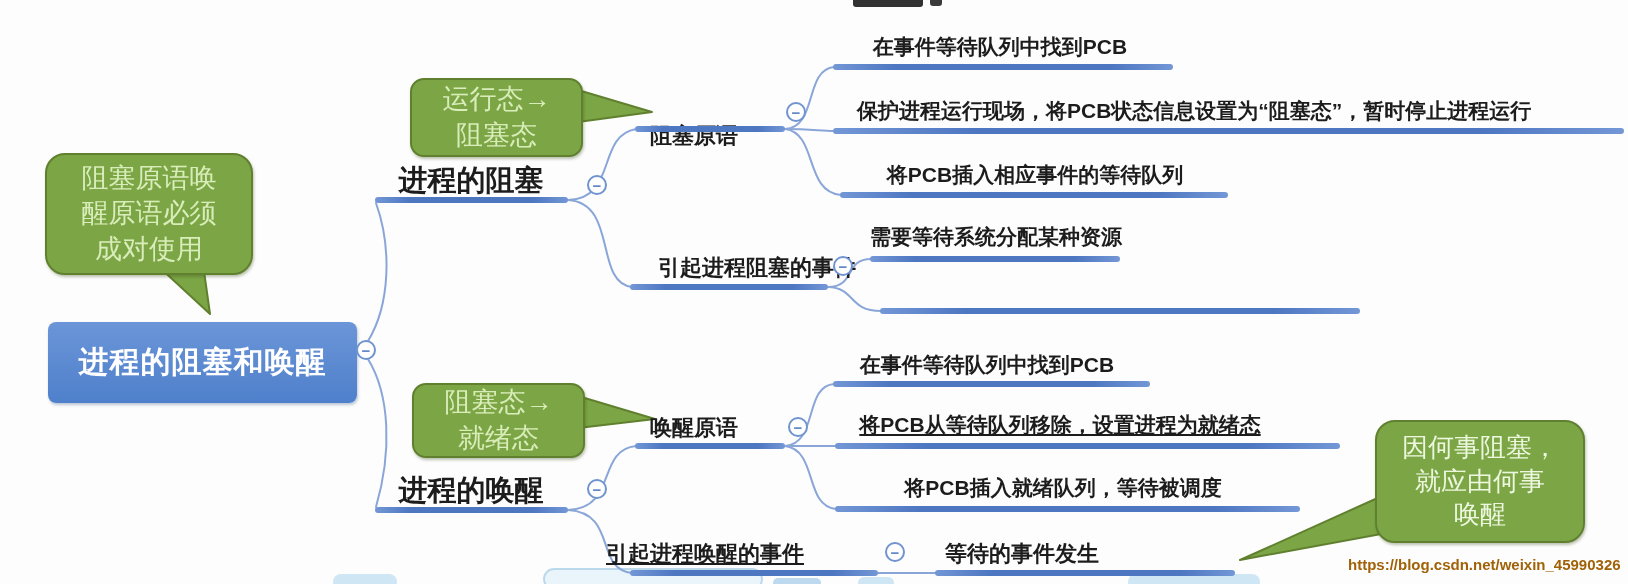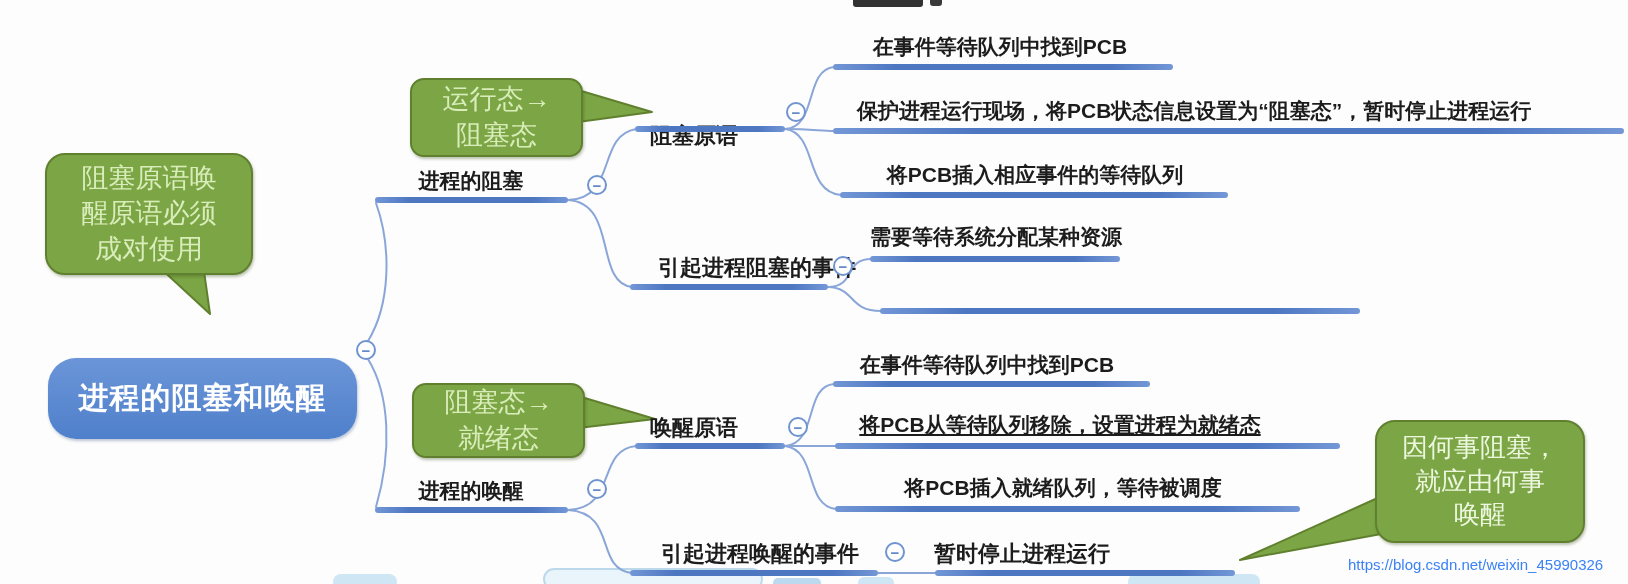--- a/index.html
+++ b/index.html
@@ -5,42 +5,42 @@
   html,body{margin:0;padding:0;background:#ffffff;}
   .canvas{
     position:relative;width:1628px;height:584px;background:#fdfdfd;overflow:hidden;
     font-family:"Liberation Sans","DejaVu Sans",sans-serif;
   }
   svg.wires{position:absolute;left:0;top:0;z-index:1;}
   
   .t{position:absolute;white-space:nowrap;font-weight:600;color:#1c1c1c;
      transform:translate(-50%,-50%);z-index:2;}
   .t.la{transform:translate(0,-50%);}
-  .f21{font-size:21px}.f22{font-size:22px}.f23{font-size:21px}
+  .f21{font-size:21px}.f22{font-size:22px}.f23{font-size:29px}
   
   .u{position:absolute;height:6px;border-radius:3px;z-index:2;
      background:linear-gradient(90deg,#7397d6 0%,#4e77c2 18%,#4e77c2 82%,#7397d6 100%);}
   
   .minus{position:absolute;width:20px;height:20px;border-radius:50%;background:#ffffff;
      border:2px solid #7094cf;color:#5d83c6;display:flex;align-items:center;justify-content:center;
      font-size:15px;font-weight:700;line-height:1;box-sizing:border-box;z-index:3;}
   
   .bubble{position:absolute;background:#7ca645;border:2px solid #60802f;border-radius:14px;
      color:#d9edba;display:flex;flex-direction:column;justify-content:center;align-items:center;
      z-index:2;box-sizing:border-box;box-shadow:1px 2px 3px rgba(60,80,30,.35);}
   .bubble .ln{line-height:1.3;font-size:27px;font-weight:500;}
   .bubble.light{color:#ecf7de;}
   .bubble.big{border-radius:20px;}
   
-  .root{position:absolute;background:linear-gradient(180deg,#6b95d8,#4f80cb);border-radius:28px;
+  .root{position:absolute;background:linear-gradient(180deg,#6b95d8,#4f80cb);border-radius:8px;
      color:#ffffff;font-weight:700;font-size:30px;letter-spacing:1px;display:flex;
-     align-items:center;justify-content:center;z-index:2;box-shadow:1px 2px 3px rgba(40,70,120,.3);margin-top:36px;}
+     align-items:center;justify-content:center;z-index:2;box-shadow:1px 2px 3px rgba(40,70,120,.3);}
   
   .blob{position:absolute;z-index:0;}
-  .watermark{position:absolute;z-index:3;font-size:15px;color:#3b82f6;white-space:nowrap;}
+  .watermark{position:absolute;z-index:3;font-size:15px;color:#a16207;white-space:nowrap;font-weight:bold;}
 </style>
 </head>
 <body>
 
 <div class="canvas">
 
   <svg class="wires" width="1628" height="584" viewBox="0 0 1628 584">
     <g fill="none" stroke="#8aa6d8" stroke-width="2" stroke-linecap="round">
 
       <path d="M 376,203 C 392,248 390,305 368,341"></path>
@@ -134,25 +134,25 @@
 
   <div class="t f21" style="left:987px;top:365px;">在事件等待队列中找到PCB</div>
   <div class="u" style="left:833px;top:381px;width:317px;"></div>
 
   <div class="t f21" style="left:1060px;top:425px;text-decoration:underline;">将PCB从等待队列移除，设置进程为就绪态</div>
   <div class="u" style="left:835px;top:443px;width:505px;"></div>
 
   <div class="t f21" style="left:1063px;top:488px;text-align:center;">将PCB插入就绪队列，等待被调度</div>
   <div class="u" style="left:835px;top:506px;width:465px;"></div>
 
-  <div class="t f22" style="left:760px;top:554px;">引起进程唤醒的事件</div>
+  <div class="t f22" style="left:705px;top:554px;text-decoration:underline;">引起进程唤醒的事件</div>
   <div class="u" style="left:630px;top:570px;width:248px;"></div>
   <div class="minus" style="left:885px;top:542px;">−</div>
 
-  <div class="t f22" style="left:1022px;top:554px;">暂时停止进程运行</div>
+  <div class="t f22" style="left:1022px;top:554px;">等待的事件发生</div>
   <div class="u" style="left:935px;top:570px;width:300px;"></div>
 
   <div class="blob" style="left:853px;top:0;width:70px;height:7px;background:#323232;border-radius:0 0 3px 3px;"></div>
   <div class="blob" style="left:930px;top:0;width:12px;height:6px;background:#3a3a3a;border-radius:0 0 3px 3px;"></div>
   <div class="blob" style="left:333px;top:574px;width:64px;height:16px;background:#cfe6f4;border-radius:8px;"></div>
   <div class="blob" style="left:543px;top:568px;width:220px;height:22px;background:#e9f4fb;border:2px solid #bcd9ec;border-radius:12px;box-sizing:border-box;"></div>
   <div class="blob" style="left:773px;top:578px;width:48px;height:10px;background:#bcd9ef;border-radius:5px;"></div>
   <div class="blob" style="left:858px;top:577px;width:36px;height:12px;background:#cfe6f4;border-radius:6px;"></div>
   <div class="blob" style="left:1128px;top:574px;width:132px;height:16px;background:#cfe6f4;border-radius:8px;"></div>
 

